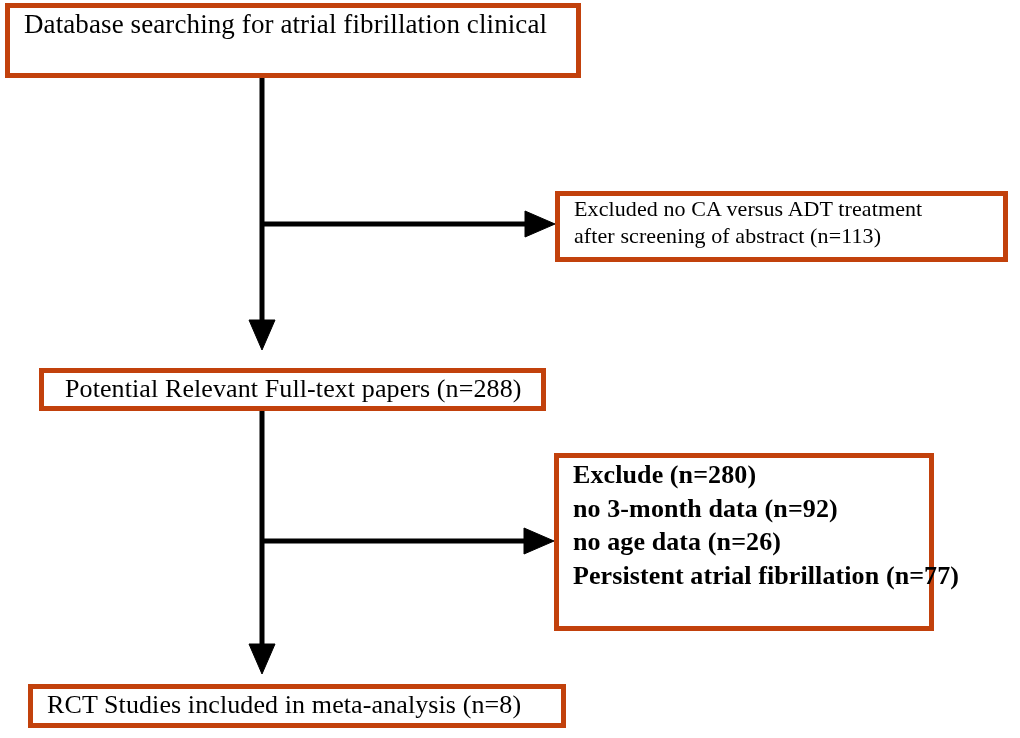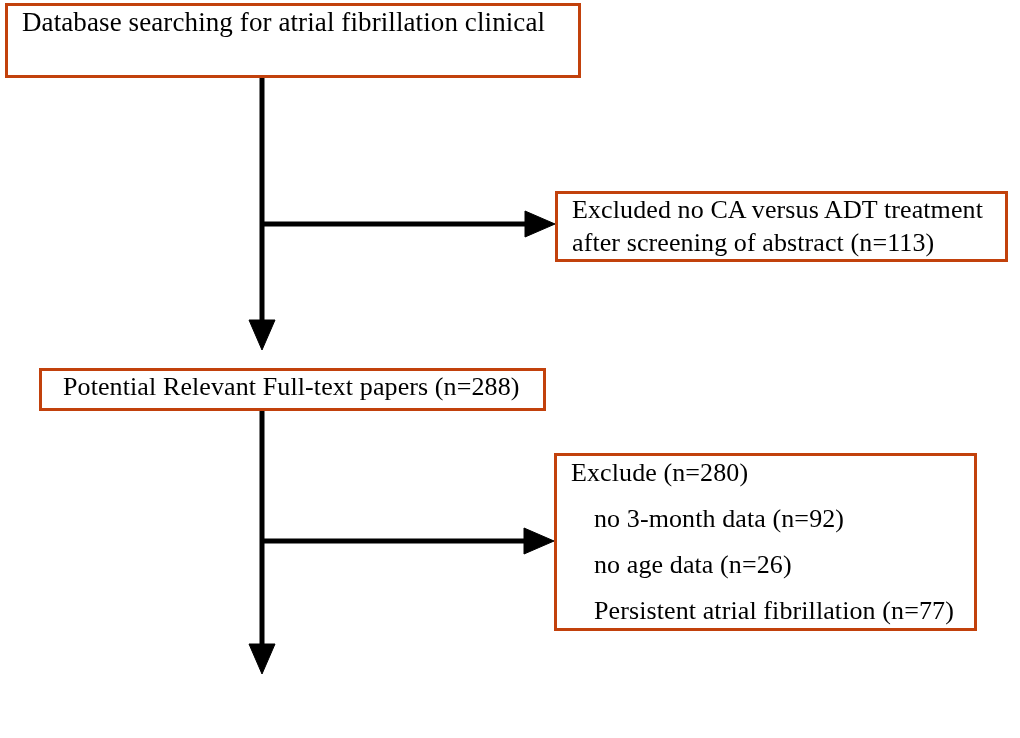--- a/index.html
+++ b/index.html
@@ -13,49 +13,49 @@
     width: 1020px;
     height: 738px;
     background: #ffffff;
     font-family: "Liberation Serif", "DejaVu Serif", serif;
     color: #000000;
     overflow: hidden;
   }
   .node {
     position: absolute;
     box-sizing: border-box;
-    border: 3px solid #c2410c;
+    border: 5px solid #c2410c;
     background: #ffffff;
     display: flex;
     flex-direction: column;
-    justify-content: space-between;
+    justify-content: flex-start;
   }
   .node .line {
     font-size: 27px;
     line-height: 1.22;
     white-space: pre;
     padding-left: 14px;
     letter-spacing: 0.1px;
   }
   .node.tight .line { line-height: 1.18; }
 
   
   #node-database      { left: 5px;   top: 3px;   width: 576px; height: 75px; }
   #node-excluded-abs  { left: 555px; top: 191px; width: 453px; height: 71px; }
   #node-fulltext      { left: 39px;  top: 368px; width: 507px; height: 43px; padding-left: 7px; }
-  #node-exclude-list  { left: 554px; top: 453px; width: 423px; height: 178px; }
+  #node-exclude-list  { left: 554px; top: 453px; width: 380px; height: 178px; font-weight: bold; }
   #node-included      { left: 28px;  top: 684px; width: 538px; height: 44px; }
 
   #node-database .line     { font-size: 27px; }
-  #node-excluded-abs .line { font-size: 26px; }
+  #node-excluded-abs .line { font-size: 22px; }
   #node-fulltext .line     { font-size: 26px; }
   #node-exclude-list .line { font-size: 26px; line-height: 1.29; }
   #node-included .line     { font-size: 26px; }
 
-  .indent { padding-left: 38px; margin-left: 23px; }
+  .indent { padding-left: 38px; }
 
   
   #connectors {
     position: absolute;
     left: 0; top: 0;
     width: 1020px;
     height: 738px;
     pointer-events: none;
   }
   #connectors line, #connectors polygon, #connectors path {
@@ -104,14 +104,17 @@
     <div class="line">Potential Relevant Full-text papers (n=288)</div>
   </div>
 
   <div class="node tight" id="node-exclude-list">
     <div class="line">Exclude (n=280)</div>
     <div class="line indent">no 3-month data (n=92)</div>
     <div class="line indent">no age data (n=26)</div>
     <div class="line indent">Persistent atrial fibrillation (n=77)</div>
   </div>
 
+  <div class="node" id="node-included">
+    <div class="line">RCT Studies included in meta-analysis (n=8)</div>
+  </div>
 
 </div>
 
 </body></html>

